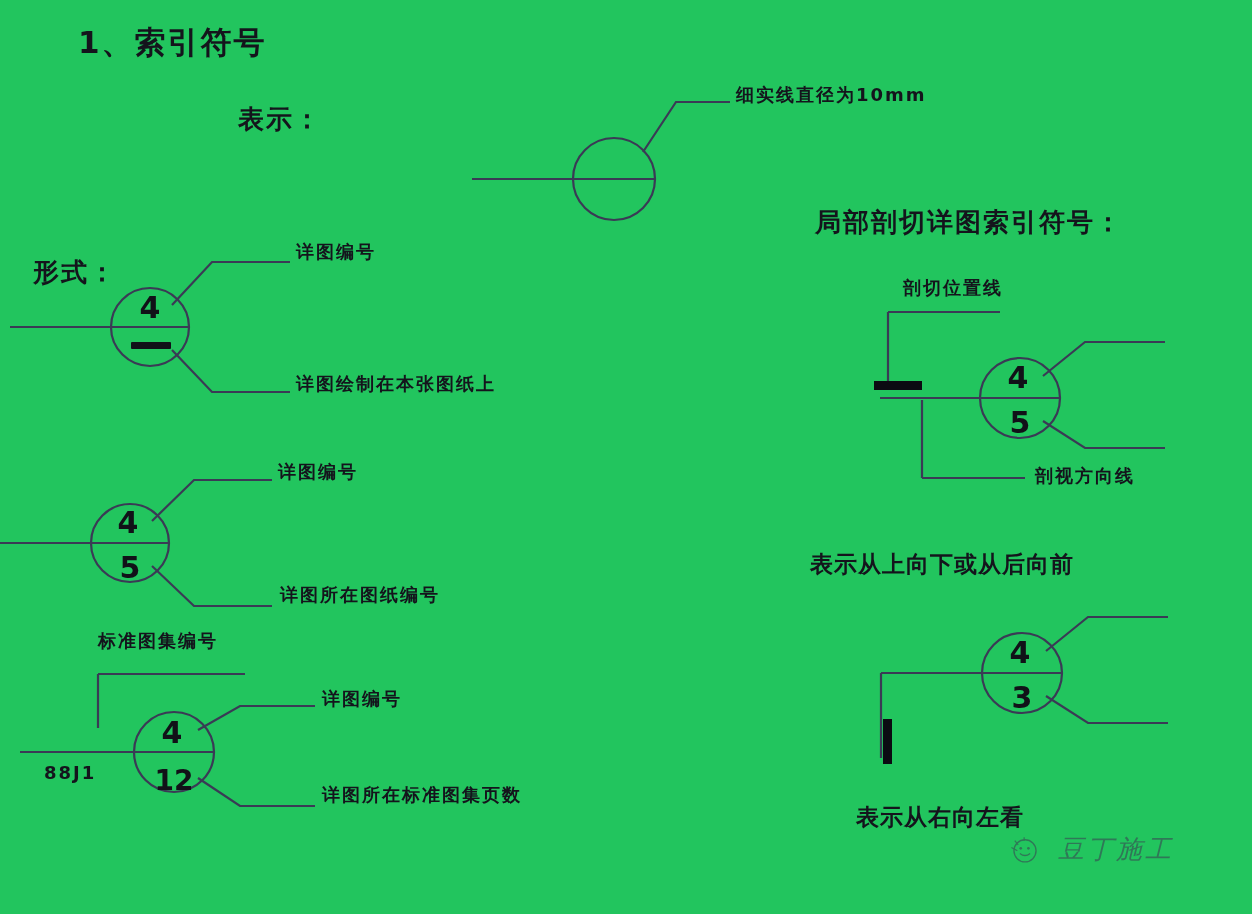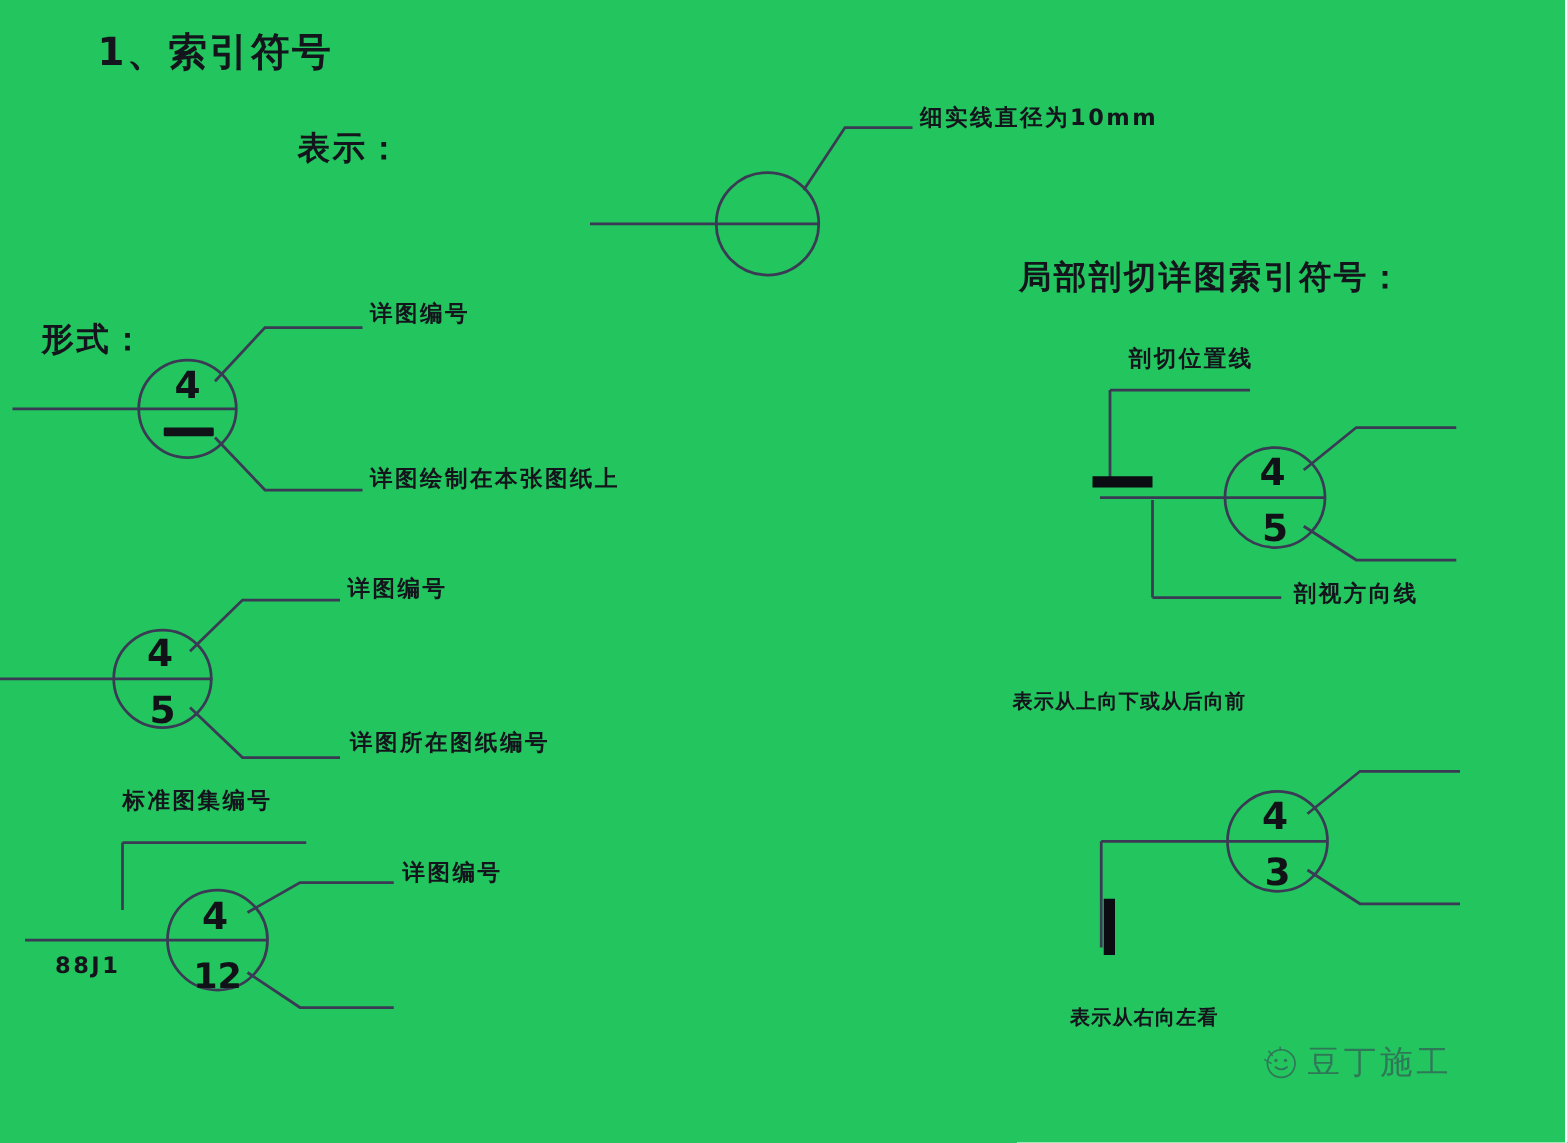--- a/index.html
+++ b/index.html
@@ -31,21 +31,21 @@
   }
   .big {
     font-size: 26px;
     letter-spacing: 2px;
   }
   .med {
     font-size: 18px;
     letter-spacing: 2px;
   }
   .small {
-    font-size: 16px;
+    font-size: 23px;
     letter-spacing: 1px;
   }
   svg.overlay {
     position: absolute;
     left: 0;
     top: 0;
     width: 1254px;
     height: 914px;
     pointer-events: none;
   }
@@ -58,22 +58,23 @@
   }
   .numtxt.sm {
     font-size: 28px;
   }
   #watermark {
     position: absolute;
     left: 1008px;
     top: 832px;
     display: flex;
     align-items: center;
-    gap: 4px;
+    gap: 16px;
     opacity: 0.55;
+    font-style: italic;
   }
   #watermark .wm-text {
     font-family: "DejaVu Sans", "Liberation Sans", sans-serif;
     font-size: 26px;
     color: #3b3b52;
     letter-spacing: 3px;
   }
   .wm-logo {
     width: 34px;
     height: 34px;
@@ -94,20 +95,21 @@
 
   <div class="lbl med" style="left:296px; top:243px;">详图编号</div>
   <div class="lbl med" style="left:296px; top:375px;">详图绘制在本张图纸上</div>
 
   <div class="lbl med" style="left:278px; top:463px;">详图编号</div>
   <div class="lbl med" style="left:98px; top:632px;">标准图集编号</div>
 
   <div class="lbl med" style="left:280px; top:586px;">详图所在图纸编号</div>
   <div class="lbl med" style="left:44px; top:764px;">88J1</div>
   <div class="lbl med" style="left:322px; top:690px;">详图编号</div>
+  <div class="lbl med" style="left:322px; top:786px;">详图所在标准图集页数</div>
 
   <div class="lbl big" style="left:815px; top:209px;">局部剖切详图索引符号：</div>
   <div class="lbl med" style="left:903px; top:280px;font-family:Liberation Mono, monospace;">剖切位置线</div>
   <div class="lbl med" style="left:1035px; top:467px;">剖视方向线</div>
   <div class="lbl small" style="left:810px; top:553px;">表示从上向下或从后向前</div>
   <div class="lbl small" style="left:812px; top:806px;margin-left:44px;">表示从右向左看</div>
 
   <svg class="overlay" viewBox="0 0 1254 914">
 
     <g stroke="#3a3a55" fill="none" stroke-width="2.2">

